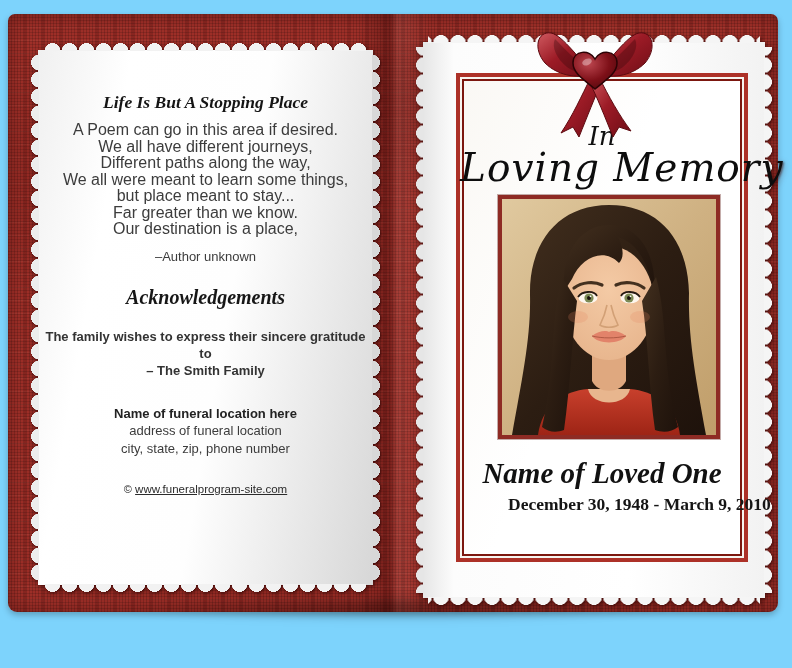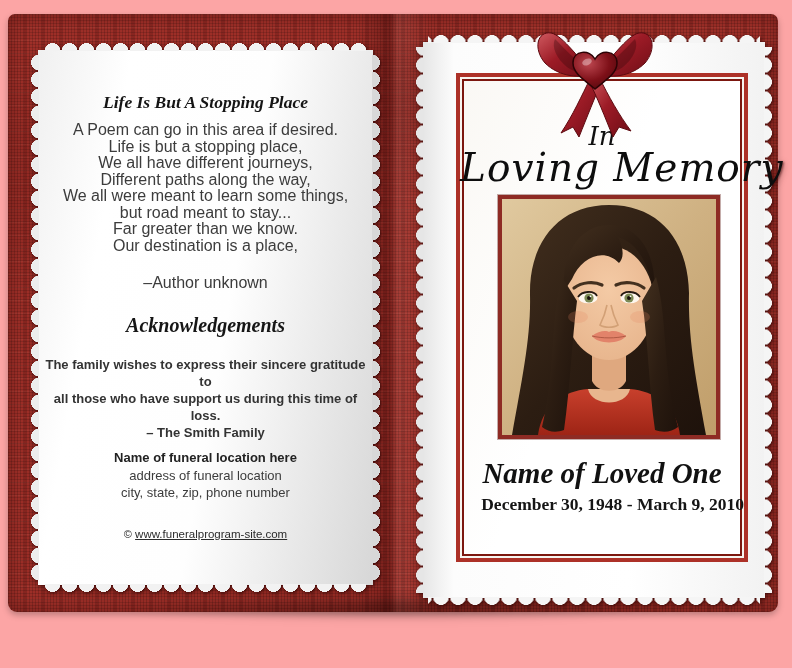--- a/index.html
+++ b/index.html
@@ -1,17 +1,17 @@
 <!DOCTYPE html>
 <html><head>
 <meta charset="utf-8">
 <style>
   html,body { margin:0; padding:0; }
   .page {
-    position:relative; width:792px; height:668px; background:#fca5a5;
+    position:relative; width:792px; height:668px; background:#7dd3fc;
     overflow:hidden; font-family:"Liberation Sans", sans-serif;
   }
   
   .backdrop {
     position:absolute; left:8px; top:14px; width:770px; height:598px;
     border-radius:7px 7px 9px 9px;
     background-color:#9e2f28;
     background-image:
       radial-gradient(ellipse 300px 220px at 18% 28%, rgba(70,8,6,0.28), transparent 65%),
       radial-gradient(ellipse 280px 200px at 82% 72%, rgba(60,6,5,0.22), transparent 65%),
@@ -64,27 +64,27 @@
   .right-wrap .sc-t, .right-wrap .sc-b, .right-wrap .sc-r { --c:#f5f5f5; }
   .right-wrap .sc-l { --c:#e6e6e6; }
 
   
   .left-body { position:absolute; inset:0; padding-top:42px; text-align:center; color:#3c3c3c; }
   .poem-title {
     margin:0 0 9px; font-family:"Liberation Serif", serif; font-style:italic; font-weight:bold;
     font-size:17.5px; color:#151515;
   }
   .poem-line { font-size:16px; line-height:16.5px; }
-  .author { margin-top:20px; font-size:16px; }
+  .author { margin-top:11px; font-size:13px; }
   .ack-title {
     margin:22px 0 19px; font-family:"Liberation Serif", serif; font-style:italic; font-weight:bold;
     font-size:20px; color:#161616;
   }
   .ack-line { font-size:13px; line-height:17px; font-weight:bold; color:#333; }
-  .loc-block { margin-top:8px; }
+  .loc-block { margin-top:26px; }
   .loc-name { font-size:13px; font-weight:bold; color:#222; line-height:17.5px; }
   .loc-line { font-size:13px; line-height:17.5px; }
   .site-line { margin-top:26px; font-size:11.5px; color:#2b2b2b; }
   .site-link { text-decoration:underline; }
   .copyright { font-size:11px; }
 
   
   .frame {
     position:absolute; left:33px; top:31px; width:284px; height:481px;
     border:4px solid #ad3128;
@@ -104,23 +104,24 @@
     position:absolute; left:38px; top:118px; width:214px; height:236px;
     border:4px solid #8e2b24; box-shadow: 0 0 0 1px rgba(90,20,15,0.35);
     overflow:hidden; background:#cdb086;
   }
   .loved-name {
     position:absolute; top:380px; left:0; width:100%; text-align:center;
     font-family:"Liberation Serif", serif; font-style:italic; font-weight:bold;
     font-size:29px; color:#111; white-space:nowrap;
   }
   .dates {
-    position:absolute; top:417px; left:0; width:100%; text-align:right;
+    position:absolute; top:417px; left:0; width:100%; text-align:left;
     font-family:"Liberation Serif", serif; font-weight:bold; font-size:17.5px; color:#151515;
     white-space:nowrap;
+    padding-left:48px;
   }
   .bow { position:absolute; left:92px; top:-23px; z-index:5; }
 </style>
 </head>
 <body>
 
 <div class="page">
 
   <div class="backdrop"></div>
   <div class="fold-shade"></div>
@@ -130,34 +131,32 @@
     <div class="card"></div>
     <div class="sc sc-t"></div>
     <div class="sc sc-b"></div>
     <div class="sc sc-l"></div>
     <div class="sc sc-r"></div>
 
     <div class="left-body">
       <h2 class="poem-title">Life Is But A Stopping Place</h2>
       <div>
         <div class="poem-line">A Poem can go in this area if desired.</div>
-        <div class="poem-line">Life is but a stopping place,</div>
         <div class="poem-line">We all have different journeys,</div>
         <div class="poem-line">Different paths along the way,</div>
         <div class="poem-line">We all were meant to learn some things,</div>
-        <div class="poem-line">but road meant to stay...</div>
+        <div class="poem-line">but place meant to stay...</div>
         <div class="poem-line">Far greater than we know.</div>
         <div class="poem-line">Our destination is a place,</div>
       </div>
       <div class="author">–Author unknown</div>
 
       <h3 class="ack-title">Acknowledgements</h3>
       <div>
         <div class="ack-line">The family wishes to express their sincere gratitude to</div>
-        <div class="ack-line">all those who have support us during this time of loss.</div>
         <div class="ack-line">– The Smith Family</div>
       </div>
 
       <div class="loc-block">
         <div class="loc-name">Name of funeral location here</div>
         <div class="loc-line">address of funeral location</div>
         <div class="loc-line">city, state, zip, phone number</div>
       </div>
 
       <div class="site-line">

